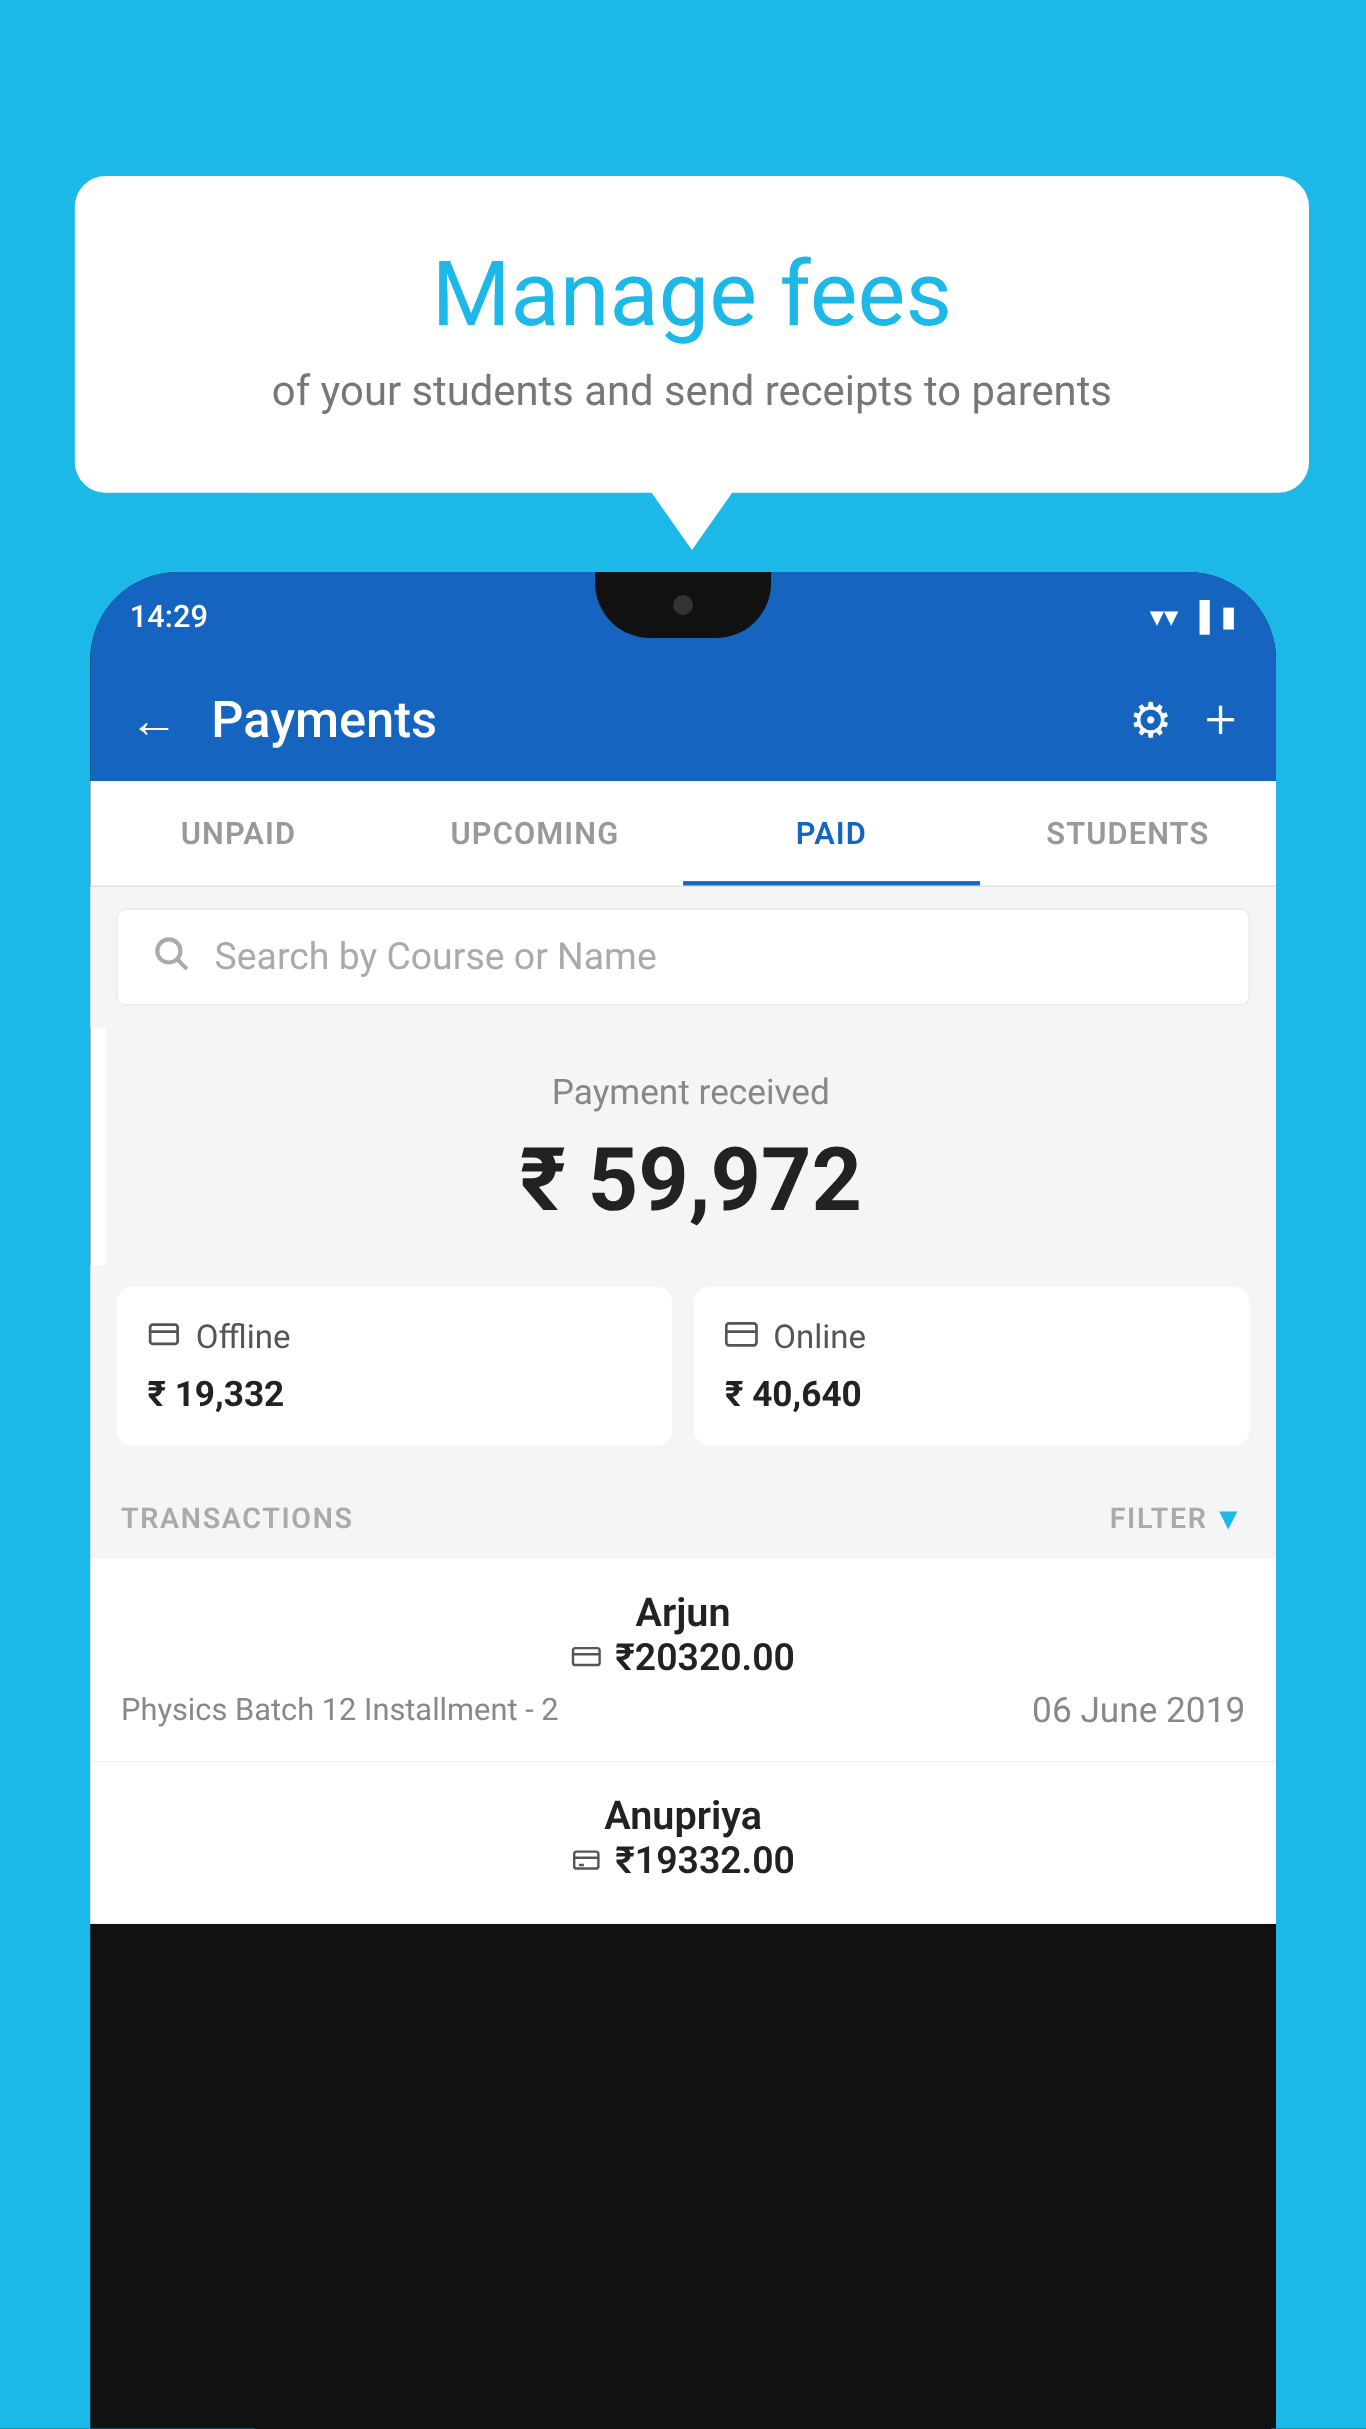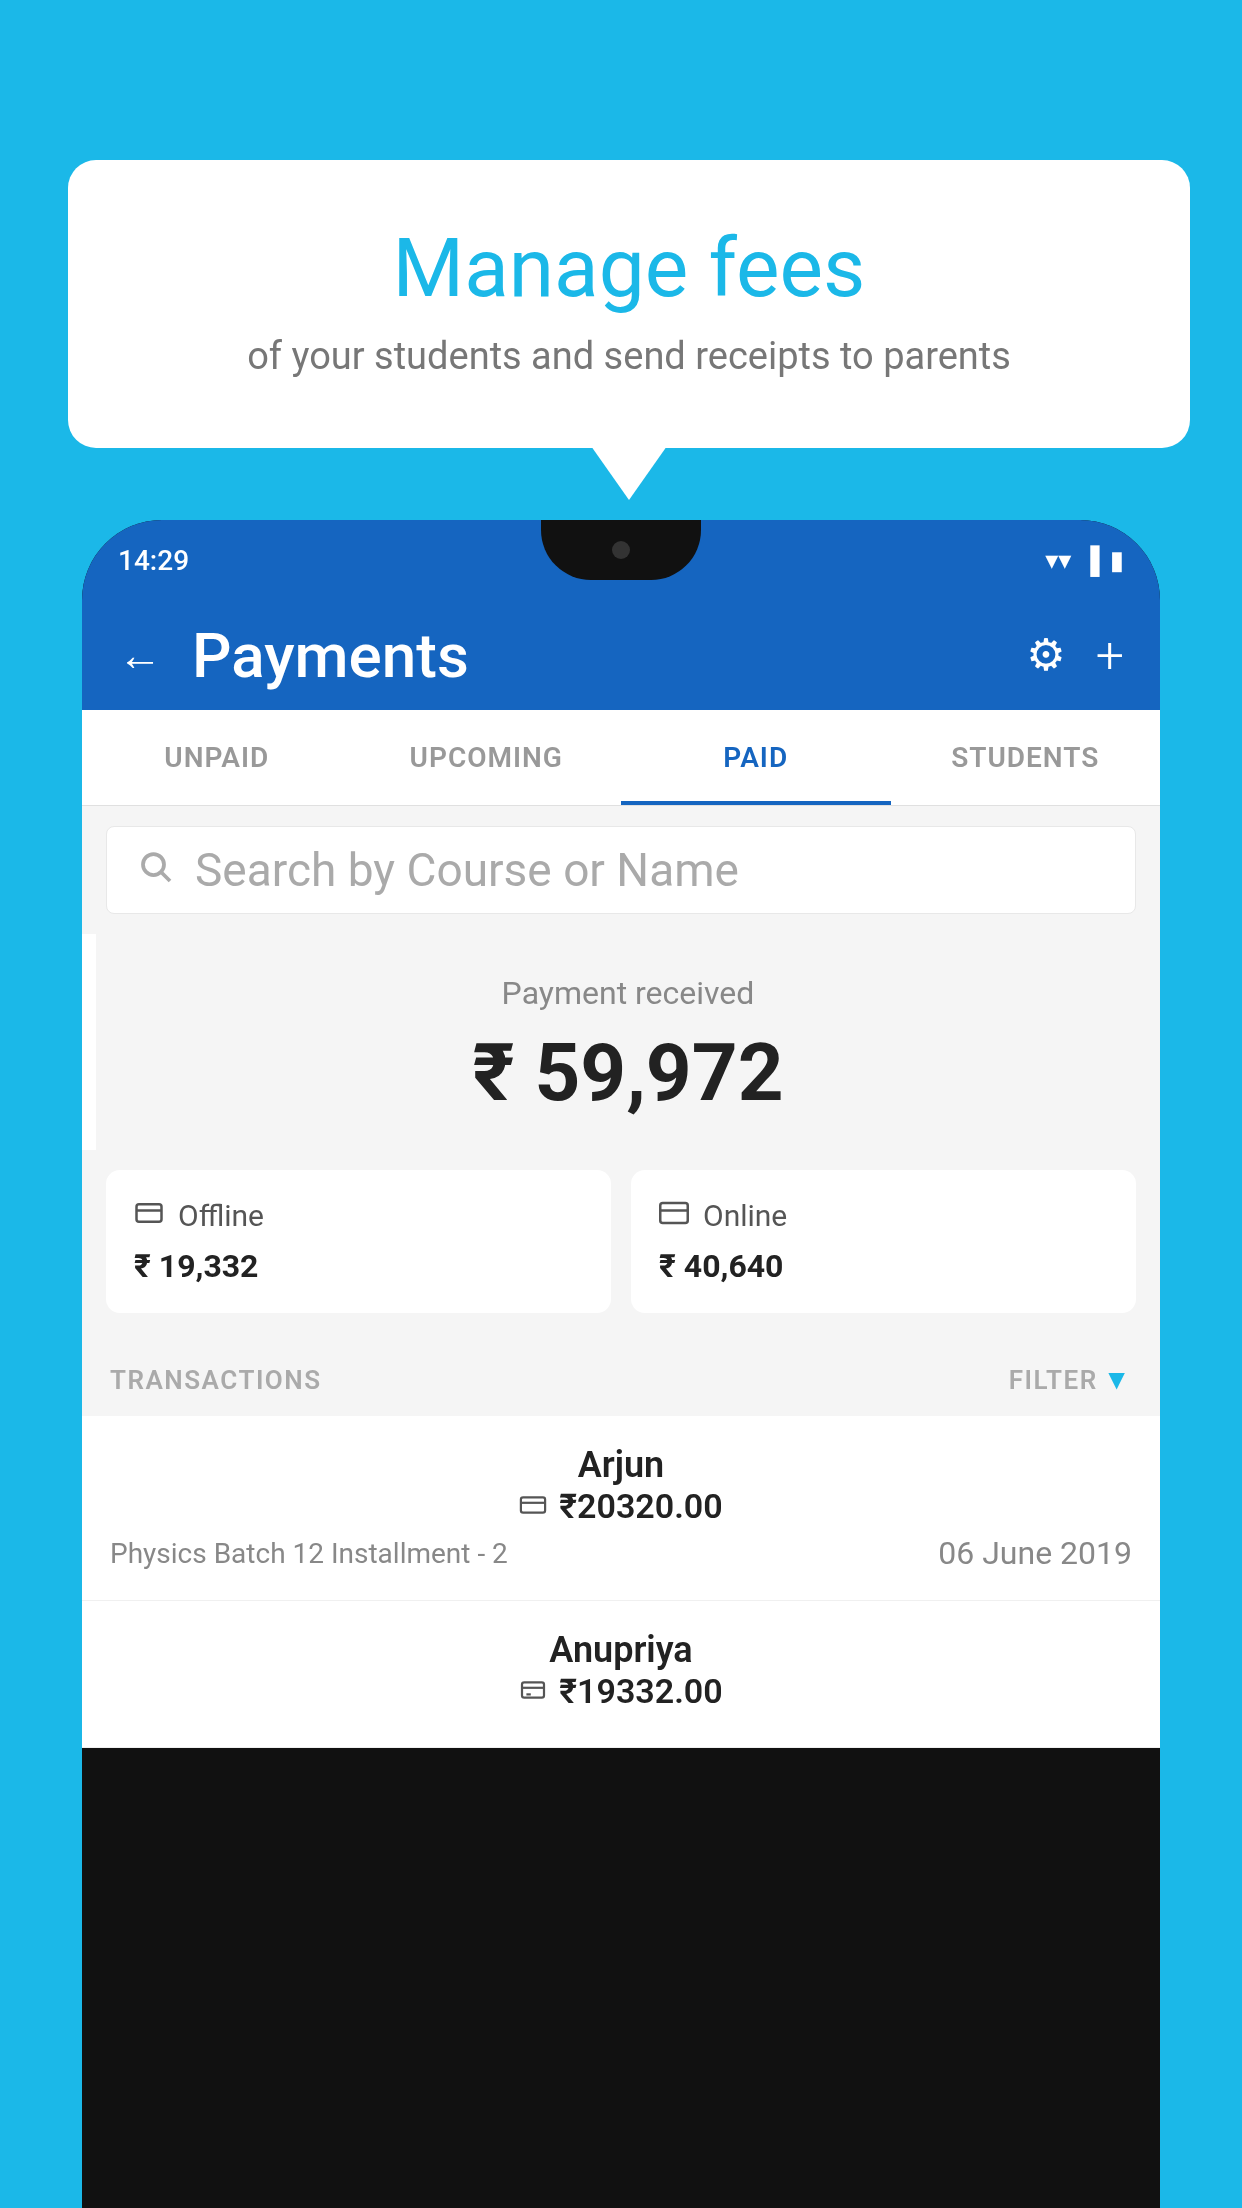--- a/index.html
+++ b/index.html
@@ -111,21 +111,21 @@
       gap: 30px;
     }
     .back-arrow {
       color: white;
       font-size: 44px;
       cursor: pointer;
     }
     .app-header-title {
       flex: 1;
       color: white;
-      font-size: 62px;
+      font-size: 46px;
       font-weight: 500;
     }
     .header-gear {
       color: white;
       font-size: 44px;
     }
     .header-plus {
       color: white;
       font-size: 50px;
       font-weight: 300;
@@ -176,21 +176,21 @@
       align-items: center;
       padding: 0 30px;
       gap: 22px;
       border: 1px solid #e8e8e8;
     }
     .search-icon-svg {
       color: #aaa;
       font-size: 36px;
     }
     .search-input-text {
-      font-size: 46px;
+      font-size: 34px;
       color: #aaa;
     }
 
     
     .payment-summary {
       background: #f5f5f5;
       padding: 40px 0 30px 0;
       text-align: center;
       margin-left: 14px;
     }

